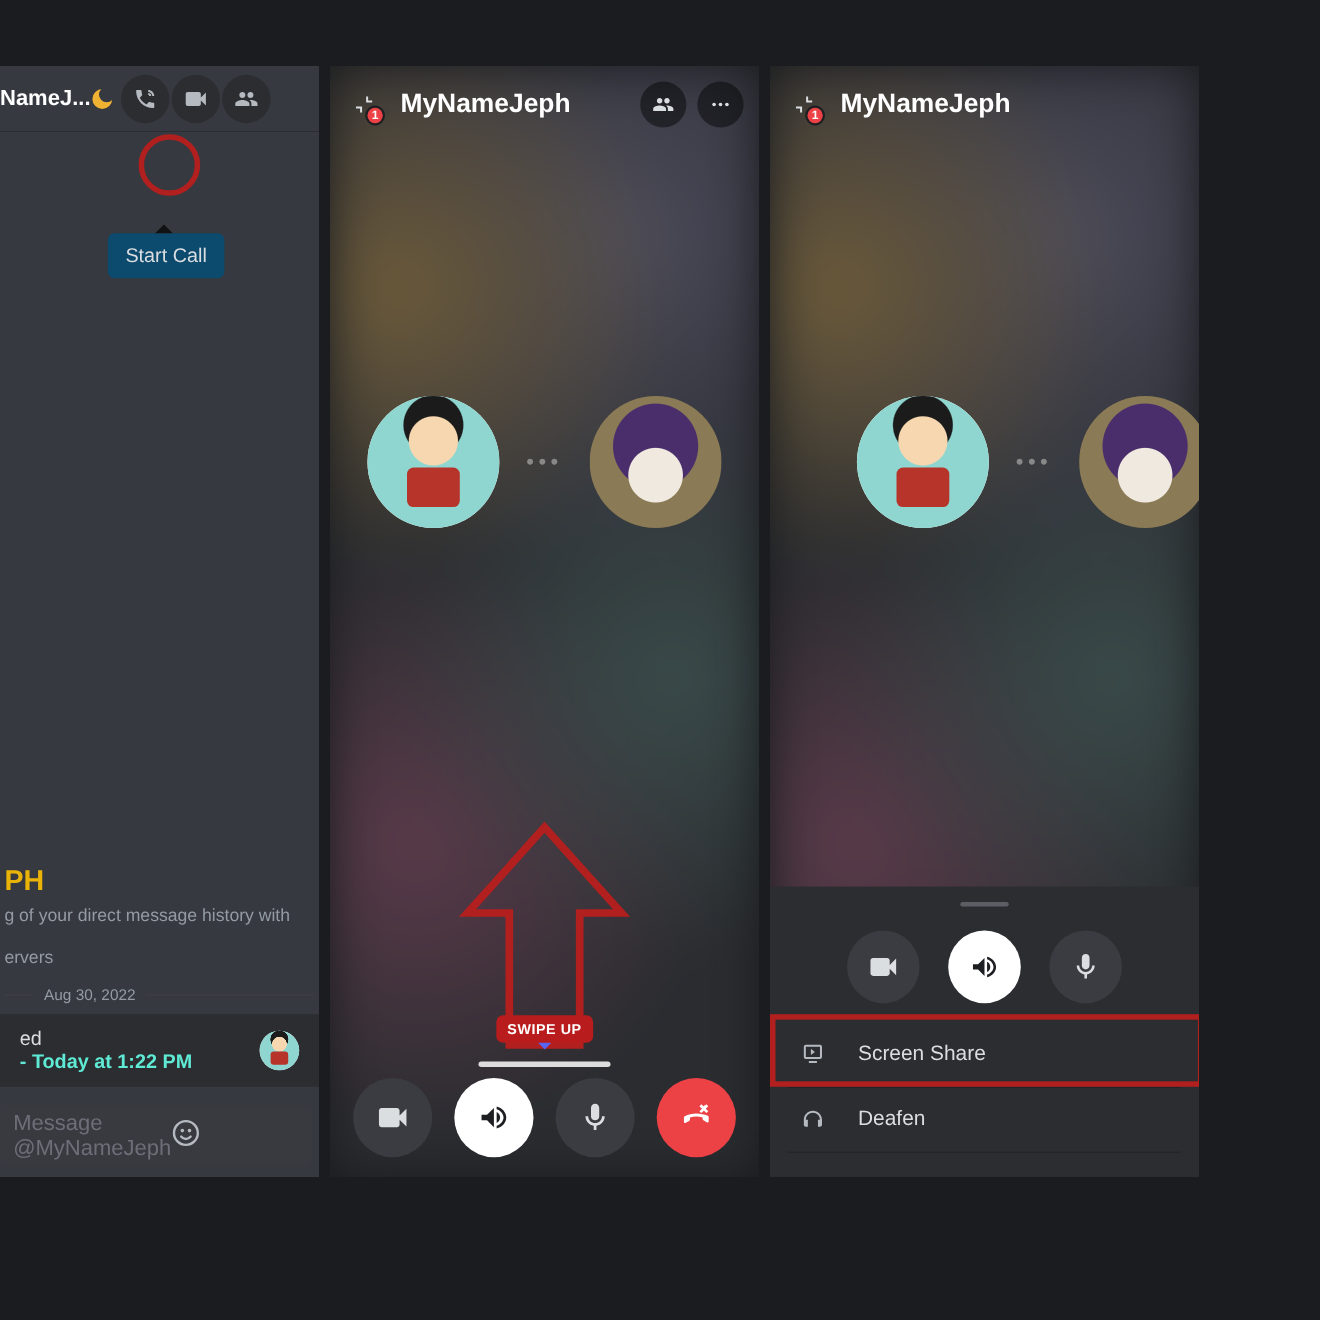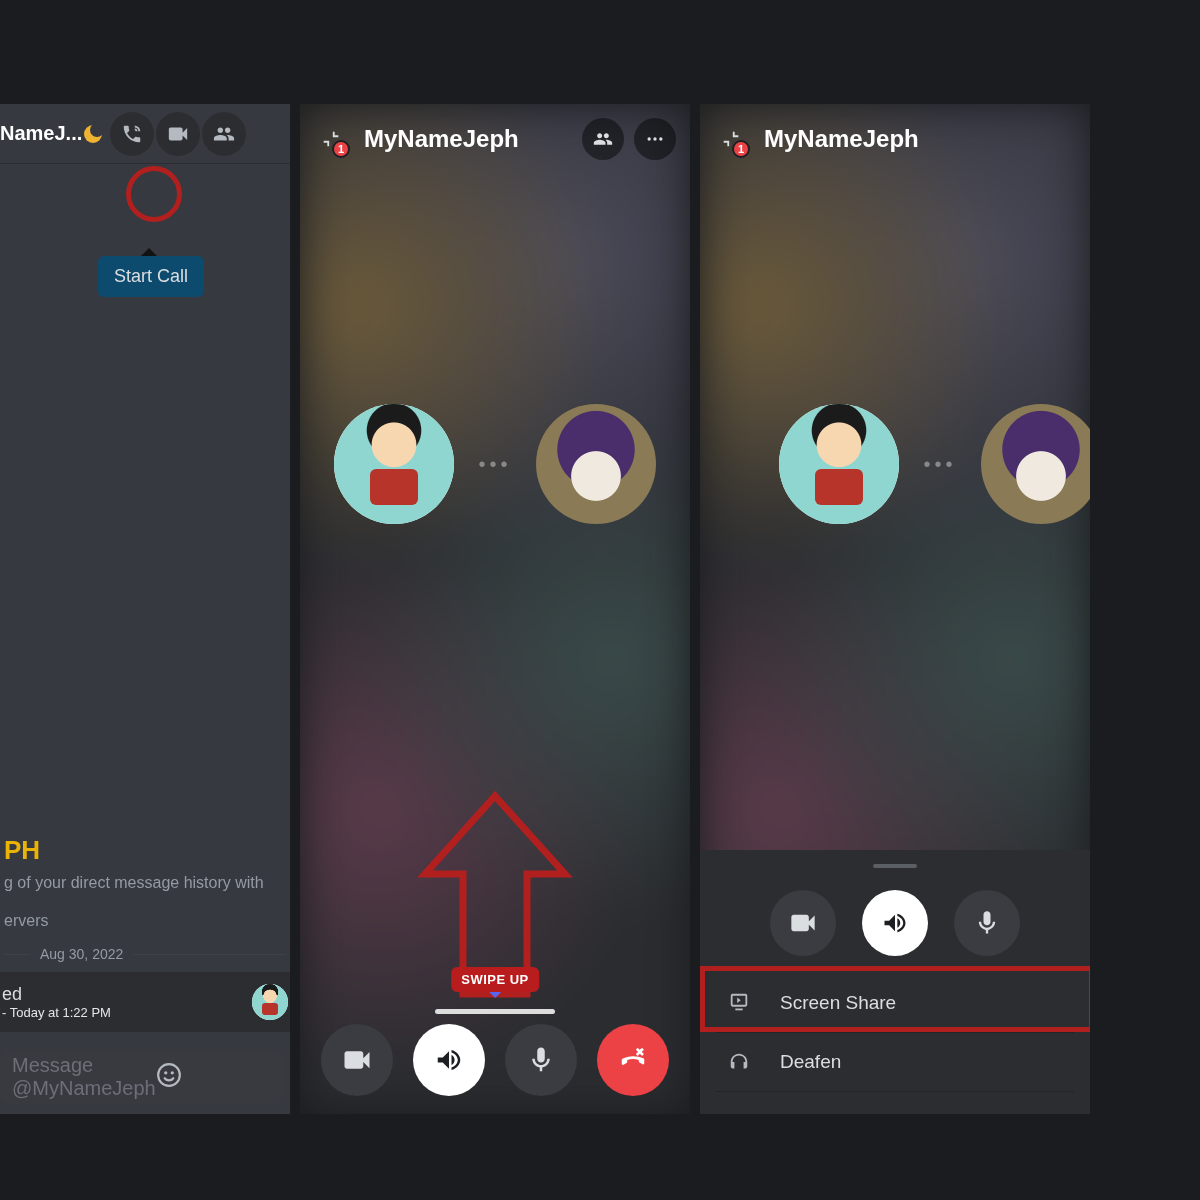--- a/index.html
+++ b/index.html
@@ -22,21 +22,20 @@
     width: 1090px;
     height: 1010px;
     margin-left: 0;
     gap: 10px;
   }
   .panel {
     position: relative;
     overflow: hidden;
     height: 100%;
     flex: 0 0 auto;
-    margin-top: 44px;
   }
   .panel.p1 { width: 290px; background:#36393f; }
   .panel.p2 { width: 390px; }
   .panel.p3 { width: 390px; }
 
   
   .p1-header {
     height: 60px;
     background: #36393f;
     display: flex;
@@ -122,26 +121,26 @@
     padding:0 4px 10px; color:#949ba4; font-size:16px;
   }
   .divider-date{
     display:flex; align-items:center; gap:10px;
     color:#949ba4; font-size:14px;
     padding:6px 4px 10px;
   }
   .divider-date .line{ height:1px; background:#3f4147; width:26px;}
   .msg{
     background:#2b2d31;
-    padding:12px 2px;
+    padding:12px 18px;
     display:flex; gap:10px; align-items:center;
   }
   .msg-text{ flex:1; color:#dbdee1; }
   .msg-text .l1{ font-size:18px; }
-  .msg-text .l2{ color:#e5e5e5; font-size:13px; }
+  .msg-text .l2{ color:#5eead4; font-size:18px;font-weight:bold; }
   .msg-avatar{
     width:36px; height:36px; border-radius:50%;
     background:#fff;
     display:flex;align-items:center;justify-content:center;
     overflow:hidden;
   }
   .composer{
     background:#383a40;
     margin:18px 6px 10px 0;
     border-radius:10px;

